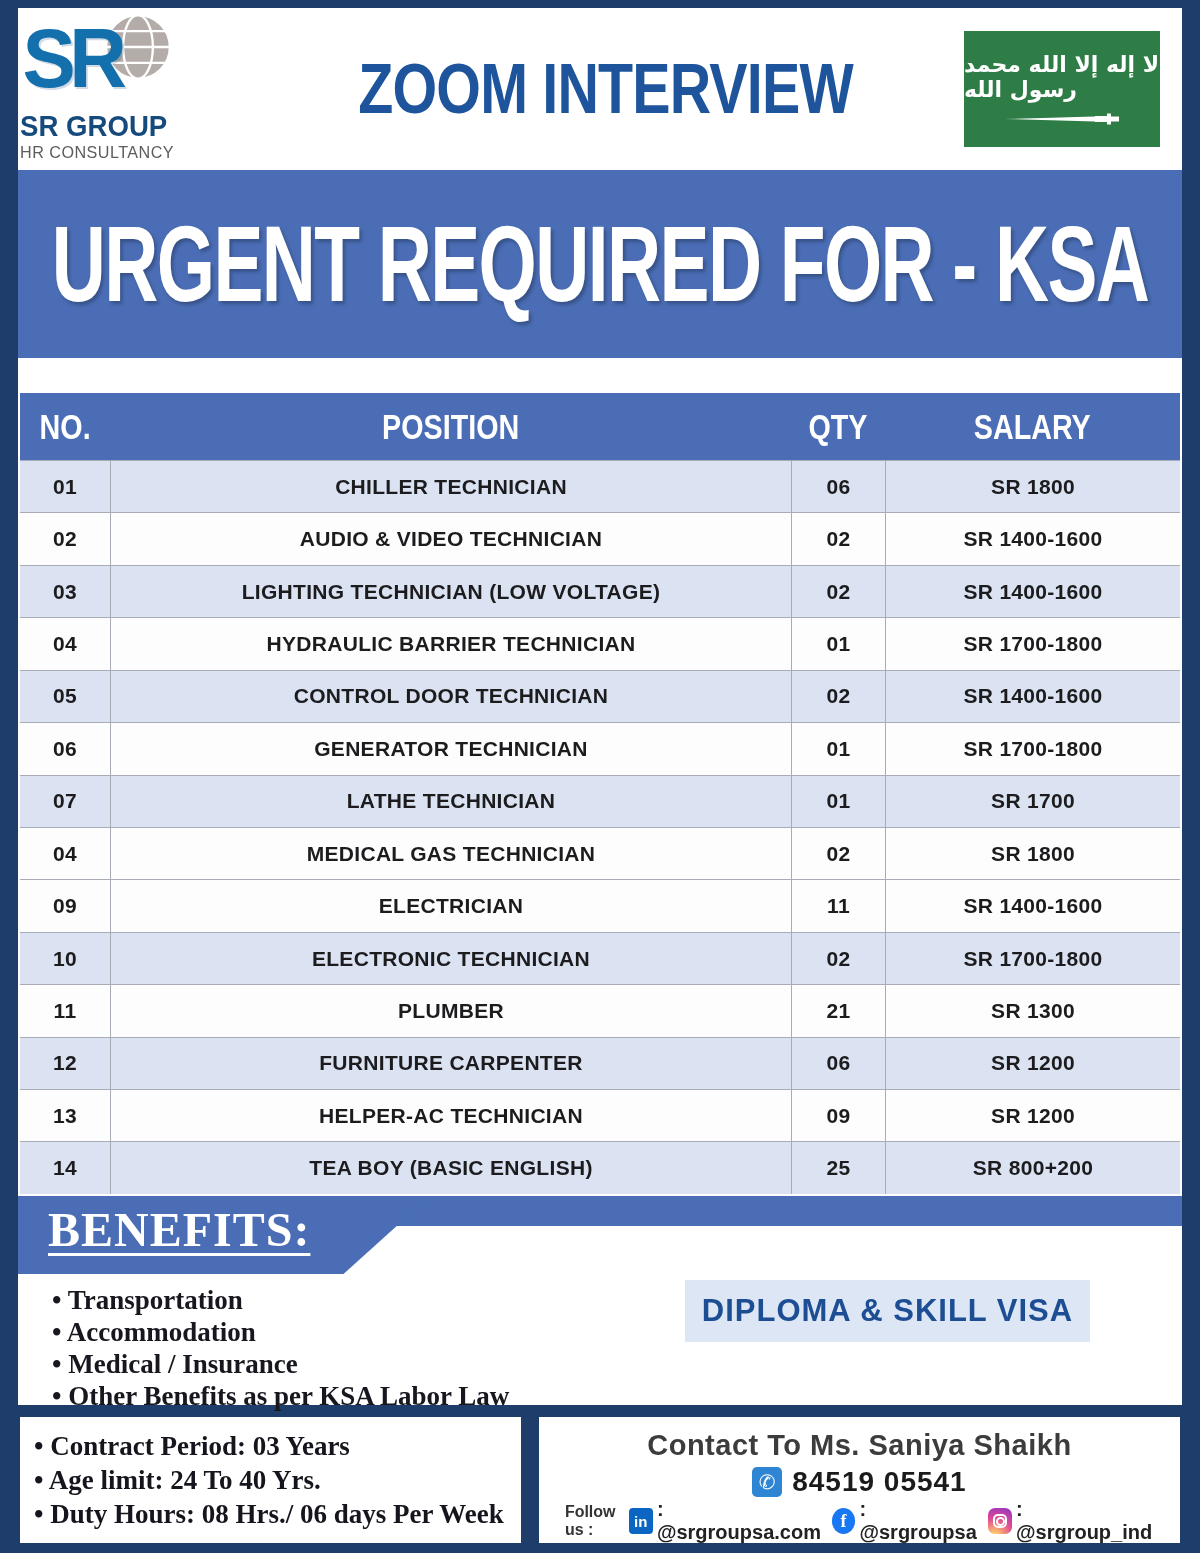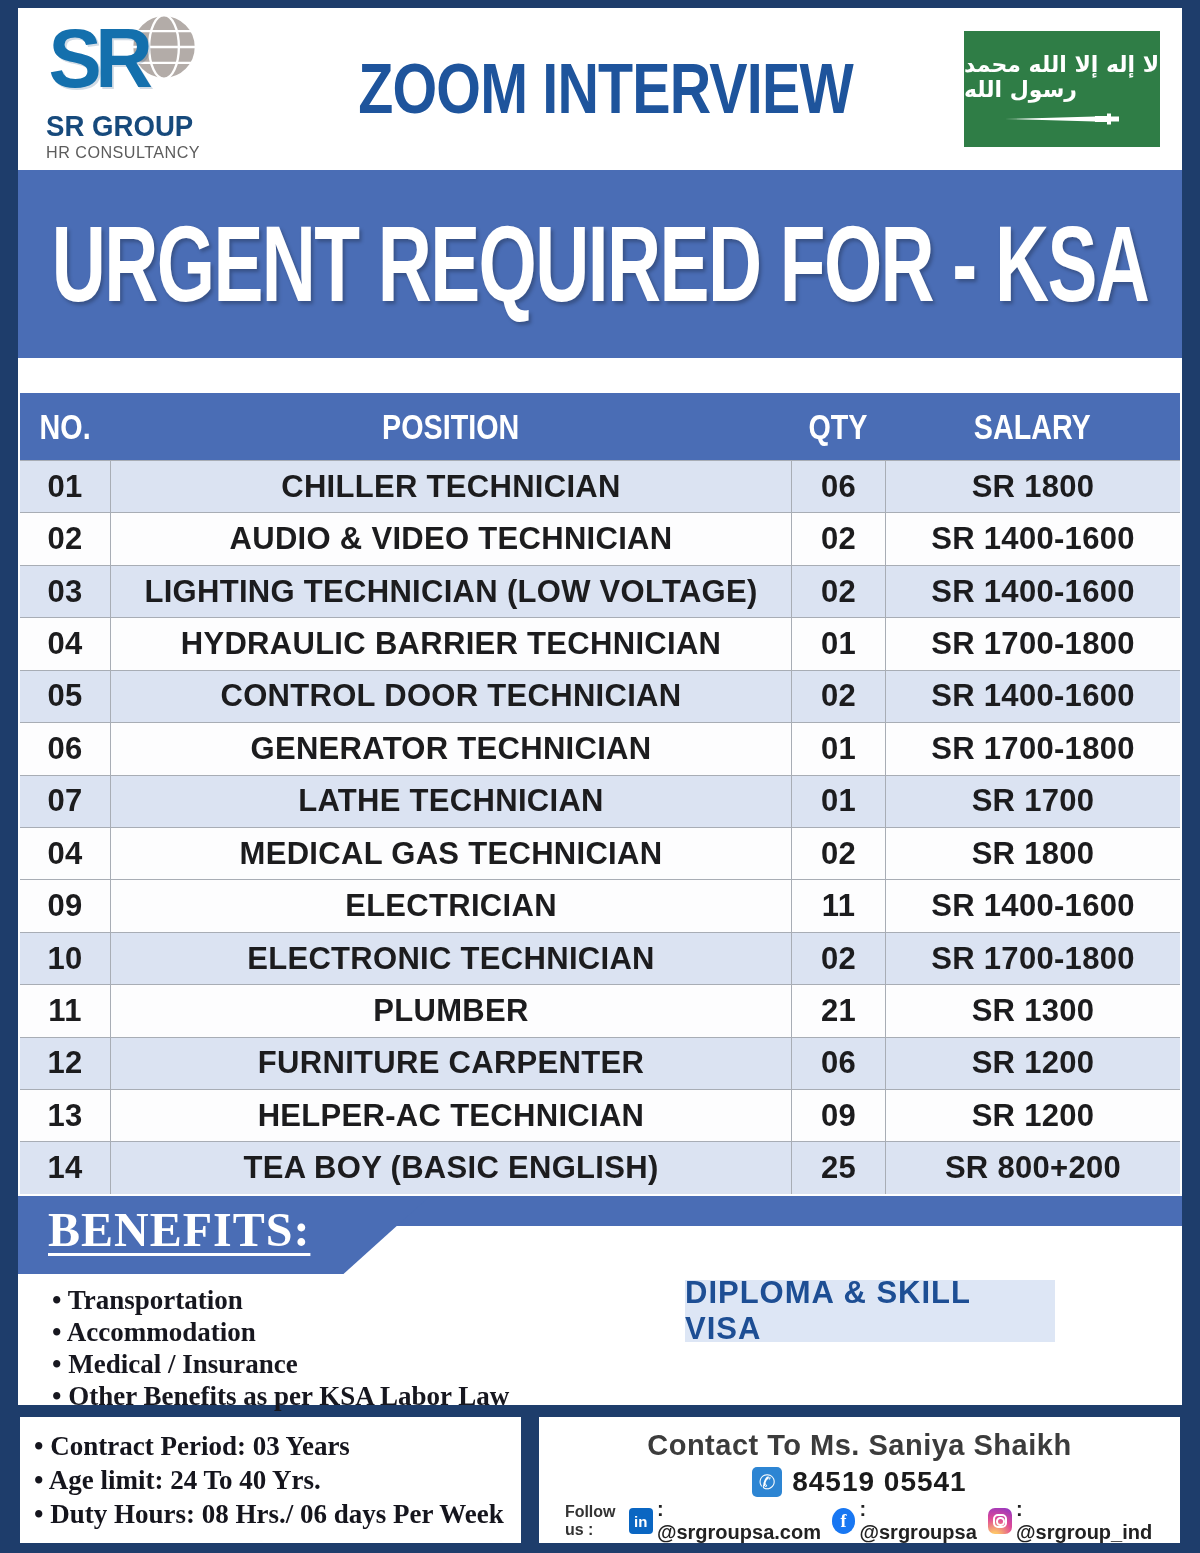--- a/index.html
+++ b/index.html
@@ -2,21 +2,21 @@
 <html><head>
 <meta charset="utf-8">
 <style>
   * { margin:0; padding:0; box-sizing:border-box; }
   body { font-family:"Liberation Sans", sans-serif; background:#1e3d6b; }
   .page { width:1200px; height:1553px; background:#1e3d6b; overflow:hidden; position:relative; }
   .content { margin:8px 18px 0; background:#ffffff; }
 
   
   .hdr { height:162px; display:flex; align-items:center; position:relative; background:#fff; }
-  .logo { width:230px; padding-left:28px; position:relative; }
+  .logo { width:230px; padding-left:2px; position:relative; }
   .logo-mono-wrap { position:relative; width:170px; height:92px; }
   .logo-globe { position:absolute; right:18px; top:-2px; z-index:0; }
   .logo-mono { position:relative; z-index:1; font-size:84px; font-weight:bold; color:#1470ad;
                letter-spacing:-7px; line-height:86px; transform:scaleX(.95); display:inline-block;
                text-shadow:2px 2px 0 #174a7c33; }
   .logo-name { font-size:30px; font-weight:bold; color:#174a7c; letter-spacing:0;
                transform:scaleX(.92); transform-origin:left; display:inline-block; margin-top:2px; }
   .logo-tag { font-size:17px; color:#5c5c5c; letter-spacing:.5px; transform:scaleX(.95);
               transform-origin:left; display:inline-block; }
   .zoom-title { flex:1; text-align:center; font-size:70px; font-weight:bold; color:#1e549c;
@@ -39,37 +39,37 @@
   .thead .c { color:#ffffff; font-size:35px; font-weight:bold; }
   .tbody { height:734px; display:flex; flex-direction:column; }
   .trow { flex:1; display:flex; align-items:stretch; border-top:1px solid #a8adb5; }
   .r-lav { background:#dbe3f2; }
   .r-white { background:#fdfdfe; }
   .c { display:flex; align-items:center; justify-content:center; text-align:center; }
   .c.no  { width:90px; }
   .c.pos { width:681px; }
   .c.qty { width:94px; }
   .c.sal { width:295px; }
-  .trow .c { font-size:31px; font-weight:bold; color:#1c1c1e; letter-spacing:.3px; }
+  .trow .c { font-size:21px; font-weight:bold; color:#1c1c1e; letter-spacing:.3px; }
   .trow .pos, .trow .qty, .trow .sal { border-left:1px solid #a8adb5; }
 
   
   .benefits { position:relative; height:211px; background:#ffffff; }
   .ribbon-strip { position:absolute; top:2px; left:0; right:0; height:30px; background:#4a6db5; }
   .ribbon-left { position:absolute; top:2px; left:0; width:412px; height:78px; background:#4a6db5;
                  -webkit-clip-path:polygon(0 0,100% 0,79% 100%,0 100%);
                  clip-path:polygon(0 0,100% 0,79% 100%,0 100%); }
   .benefits-heading { position:absolute; left:30px; top:8px; font-family:"Liberation Serif", serif;
                       font-weight:bold; font-size:48px; color:#ffffff; letter-spacing:1px;
                       text-decoration:underline; text-underline-offset:7px; text-decoration-thickness:3px; }
   .benefit-list { position:absolute; left:34px; top:90px; }
   .benefit-item { font-family:"Liberation Serif", serif; font-weight:bold; font-size:27px;
                   color:#17171f; line-height:32px; }
   .benefit-item::before { content:"• "; }
-  .visa-badge { position:absolute; left:667px; top:86px; width:370px; height:62px;
+  .visa-badge { position:absolute; left:667px; top:86px; width:405px; height:62px;
                 background:#dde6f5; color:#1d4e94; font-size:31px; font-weight:bold;
                 display:flex; align-items:center; justify-content:center; letter-spacing:1px; }
 
   
   .footer { height:148px; background:#1e3d6b; display:flex; gap:18px; padding:12px 20px 10px; }
   .terms-box { width:556px; background:#ffffff; padding:10px 14px; display:flex;
                flex-direction:column; justify-content:center; }
   .term { font-family:"Liberation Serif", serif; font-weight:bold; font-size:27px;
           color:#15151d; line-height:34px; white-space:nowrap; }
   .term::before { content:"• "; }

